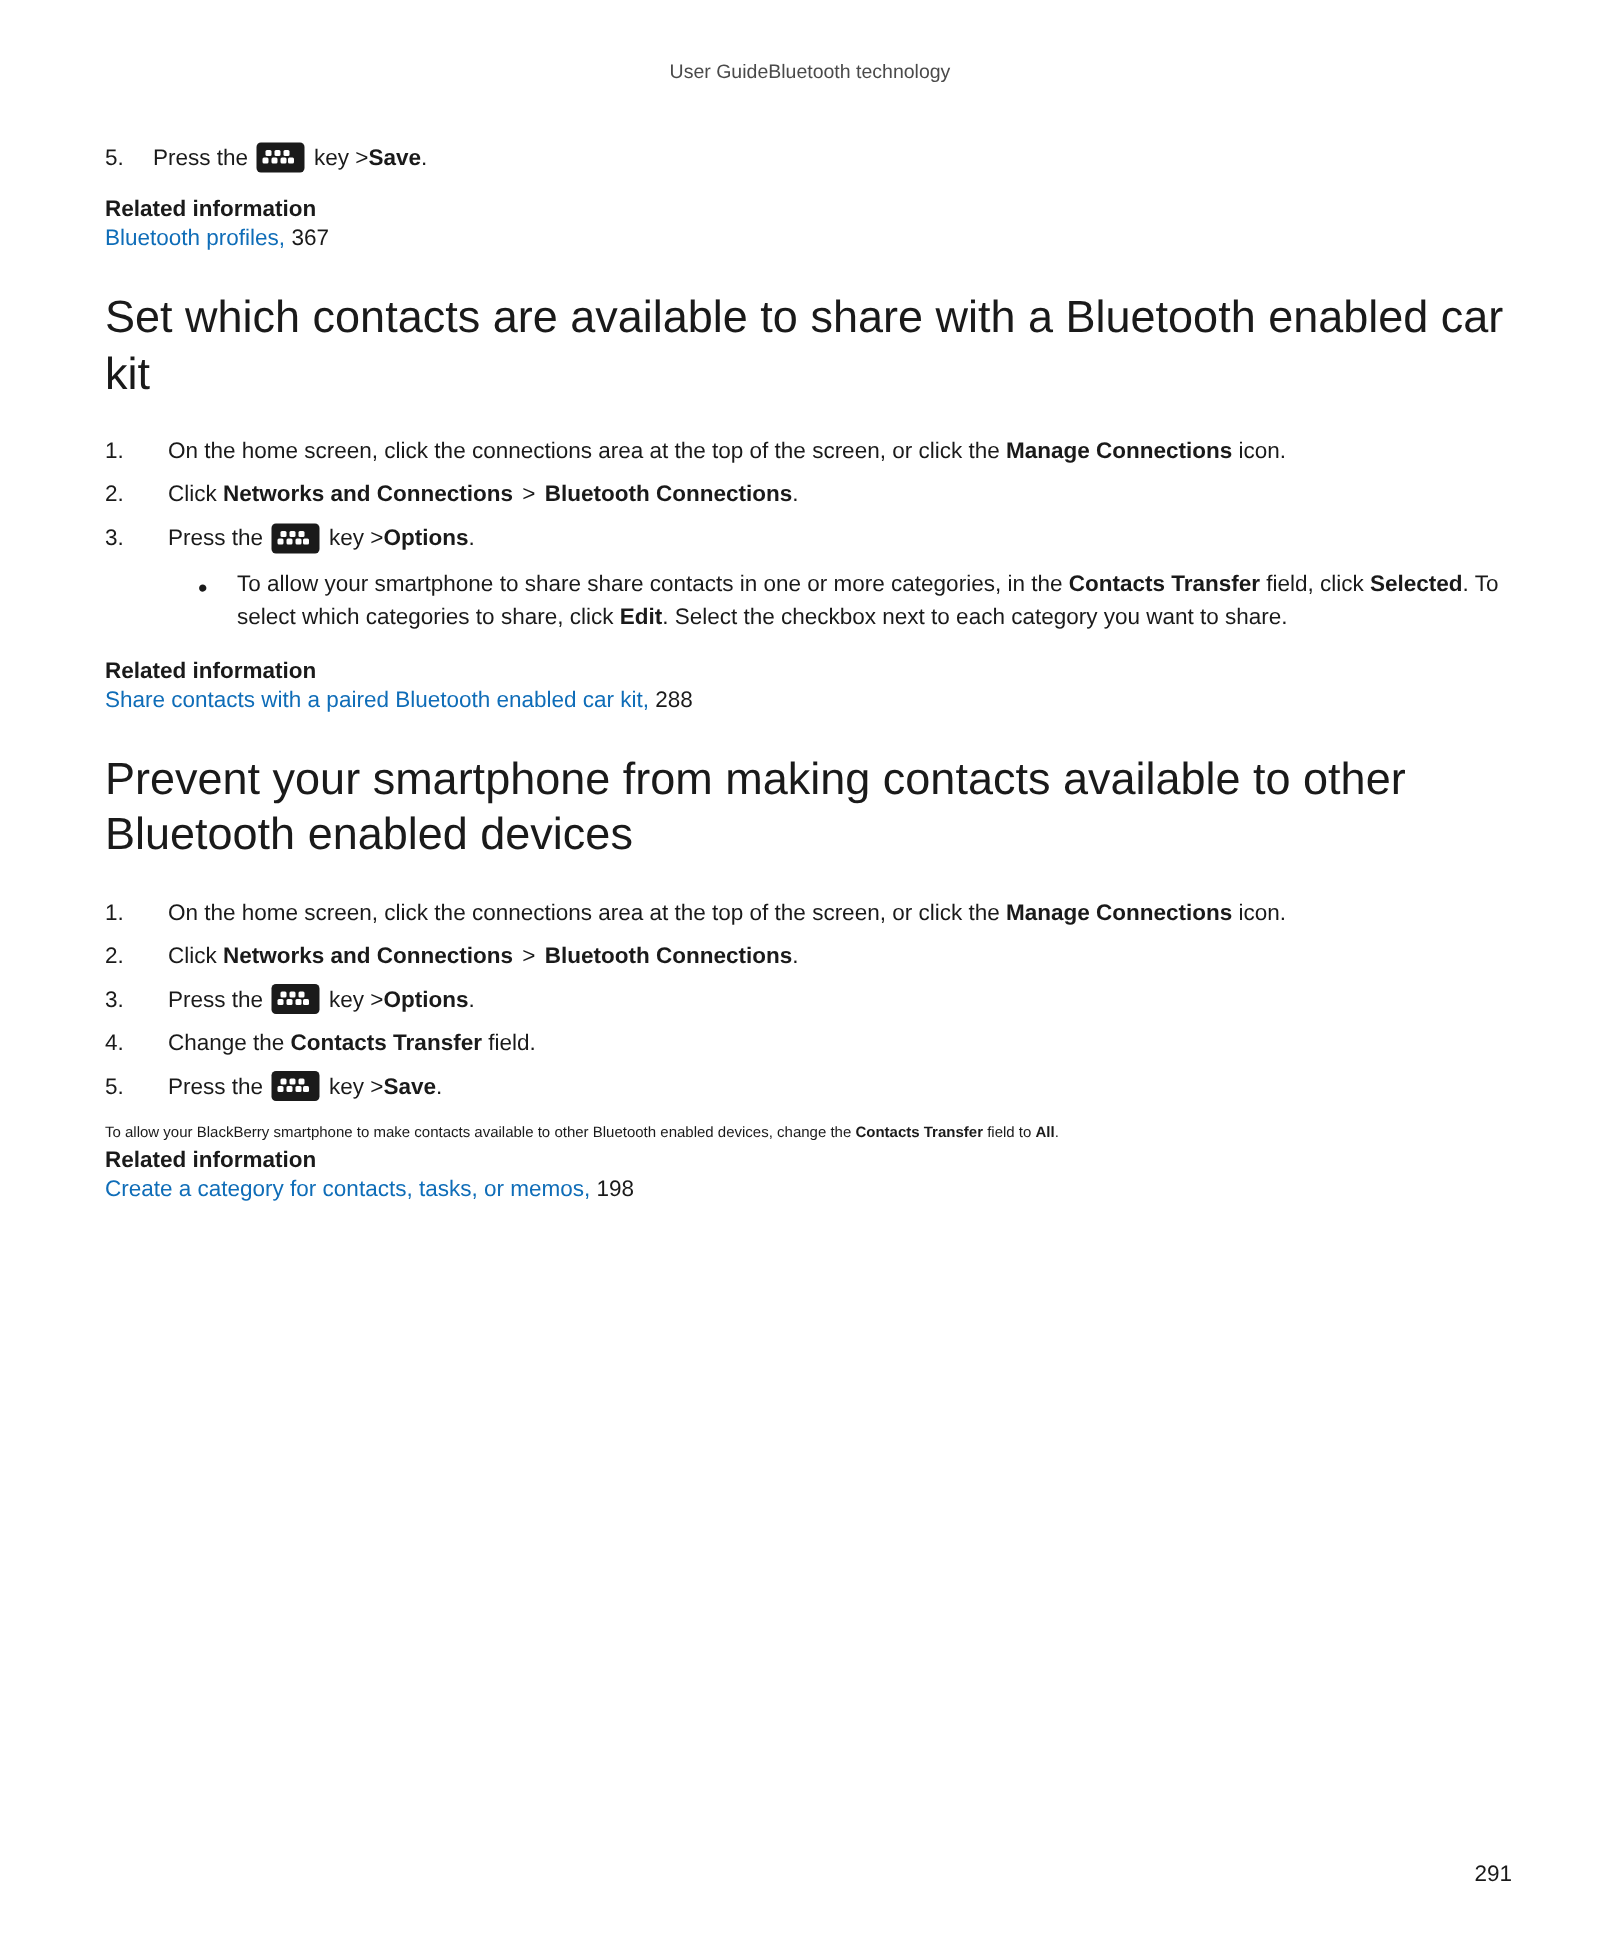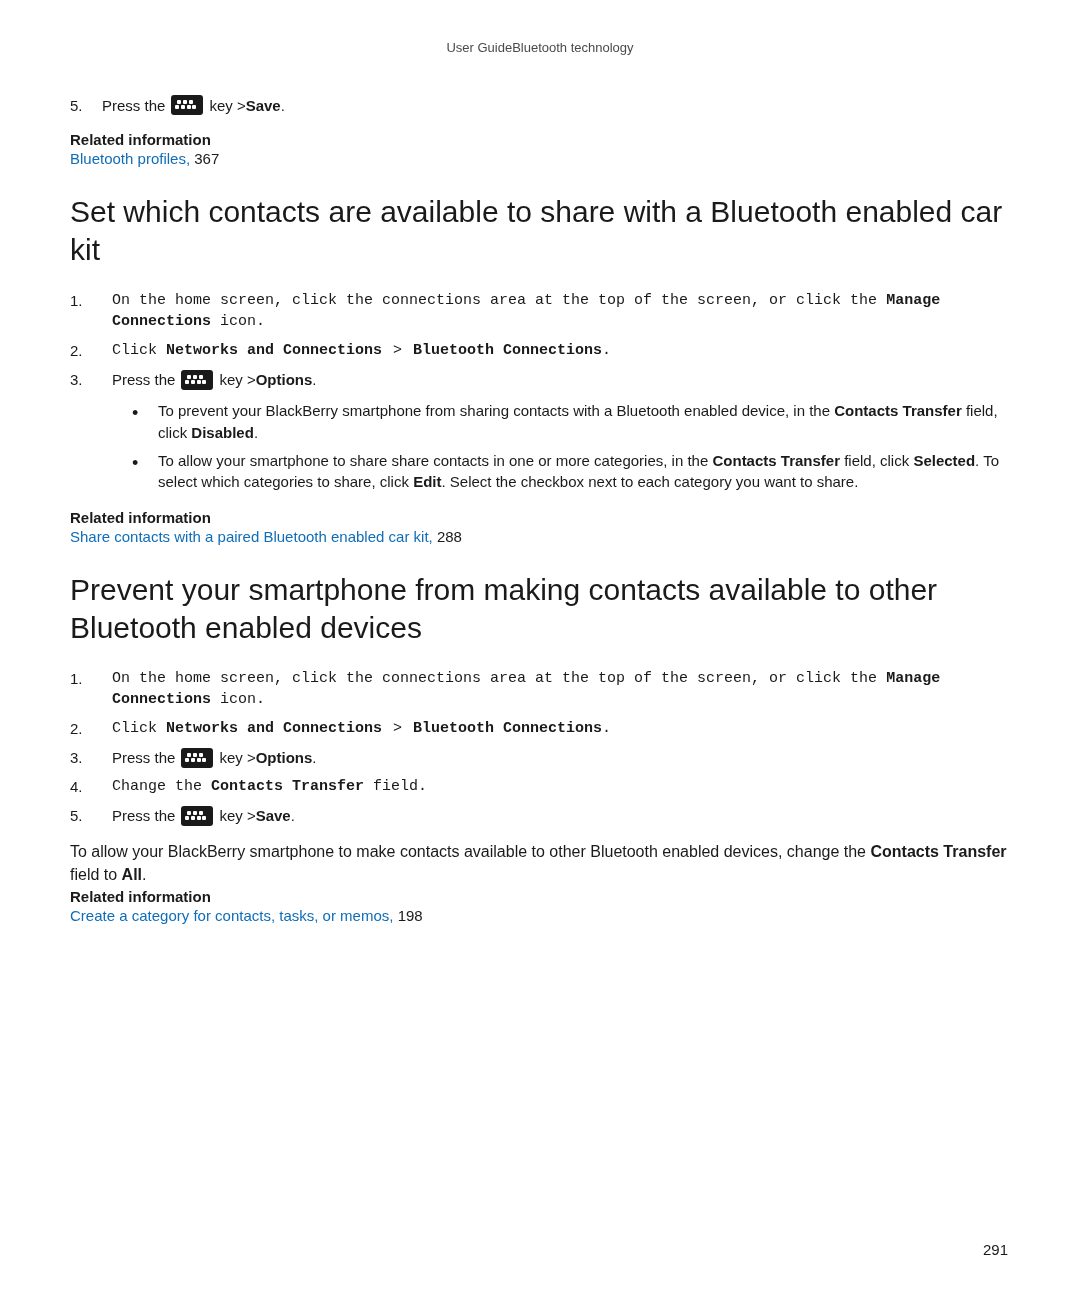--- a/index.html
+++ b/index.html
@@ -29,21 +29,21 @@
     }
     .step-num {
       width: 32px;
       flex-shrink: 0;
     }
     .step-content {
       display: inline-flex;
       align-items: center;
       flex-wrap: wrap;
     }
-    .step-content-block { display: block; font-family: Liberation Mono, monospace; }
+    .step-content-block { display: block; }
     .bb-key {
       display: inline-block;
       width: 32px;
       height: 20px;
       background: #1a1a1a;
       border-radius: 3px;
       position: relative;
       margin: 0 6px;
       vertical-align: middle;
     }
@@ -109,21 +109,21 @@
       margin-bottom: 6px;
       padding-left: 26px;
     }
     ul.bullets > li::before {
       content: '•';
       position: absolute;
       left: 0;
       font-size: 18px;
     }
     .para {
-      font-size: 16px;
+      font-size: 10px;
       line-height: 1.45;
       margin-top: 14px;
     }
     .page-number {
       position: absolute;
       bottom: 38px;
       right: 72px;
       font-size: 15px;
     }
     .gt { margin: 0 2px; }
@@ -176,23 +176,20 @@
       <span class="bb-key"></span>
       <span> key &gt; </span>
       <span class="bold">Options</span>
         <span>.</span>
     </span>
   </li>
 </ol>
 
 <ul class="bullets">
   <li>
-    <span>To prevent your BlackBerry smartphone from sharing contacts with a Bluetooth enabled device, in the </span><span class="bold">Contacts Transfer</span><span> field, click </span><span class="bold">Disabled</span><span>.</span>
-  </li>
-  <li>
     <span>To allow your smartphone to share share contacts in one or more categories, in the </span><span class="bold">Contacts Transfer</span><span> field, click </span><span class="bold">Selected</span><span>. To select which categories to share, click </span><span class="bold">Edit</span><span>. Select the checkbox next to each category you want to share.</span>
   </li>
 </ul>
 
 <div class="related-heading">Related information</div>
 <div class="related-line">
   <a class="link">Share contacts with a paired Bluetooth enabled car kit, </a><span>288</span>
 </div>
 
 <h2>Prevent your smartphone from making contacts available to other Bluetooth enabled devices</h2>

